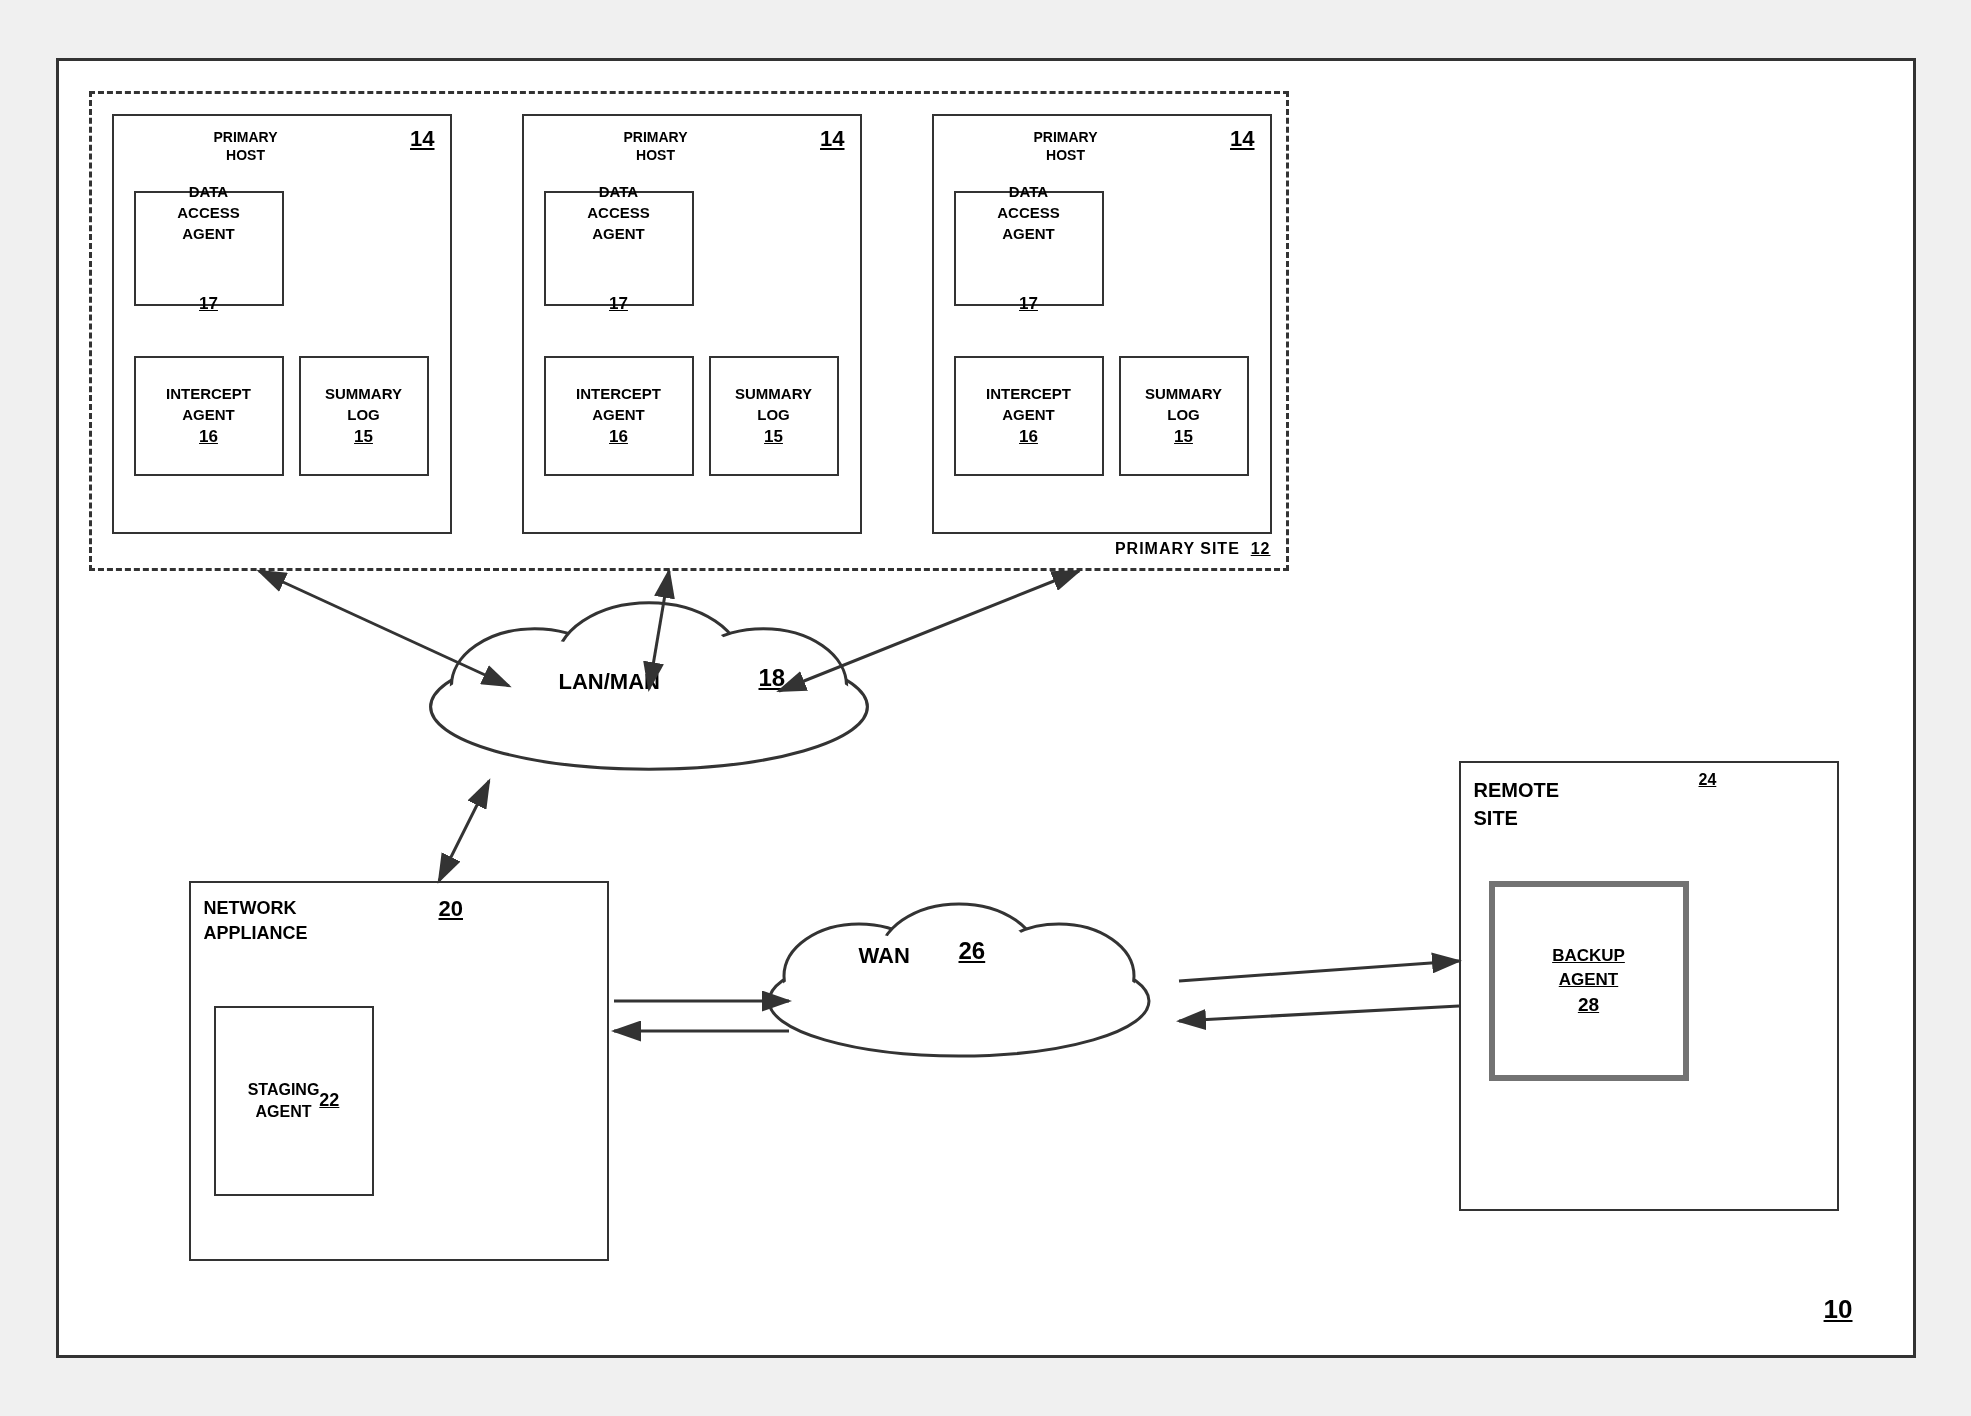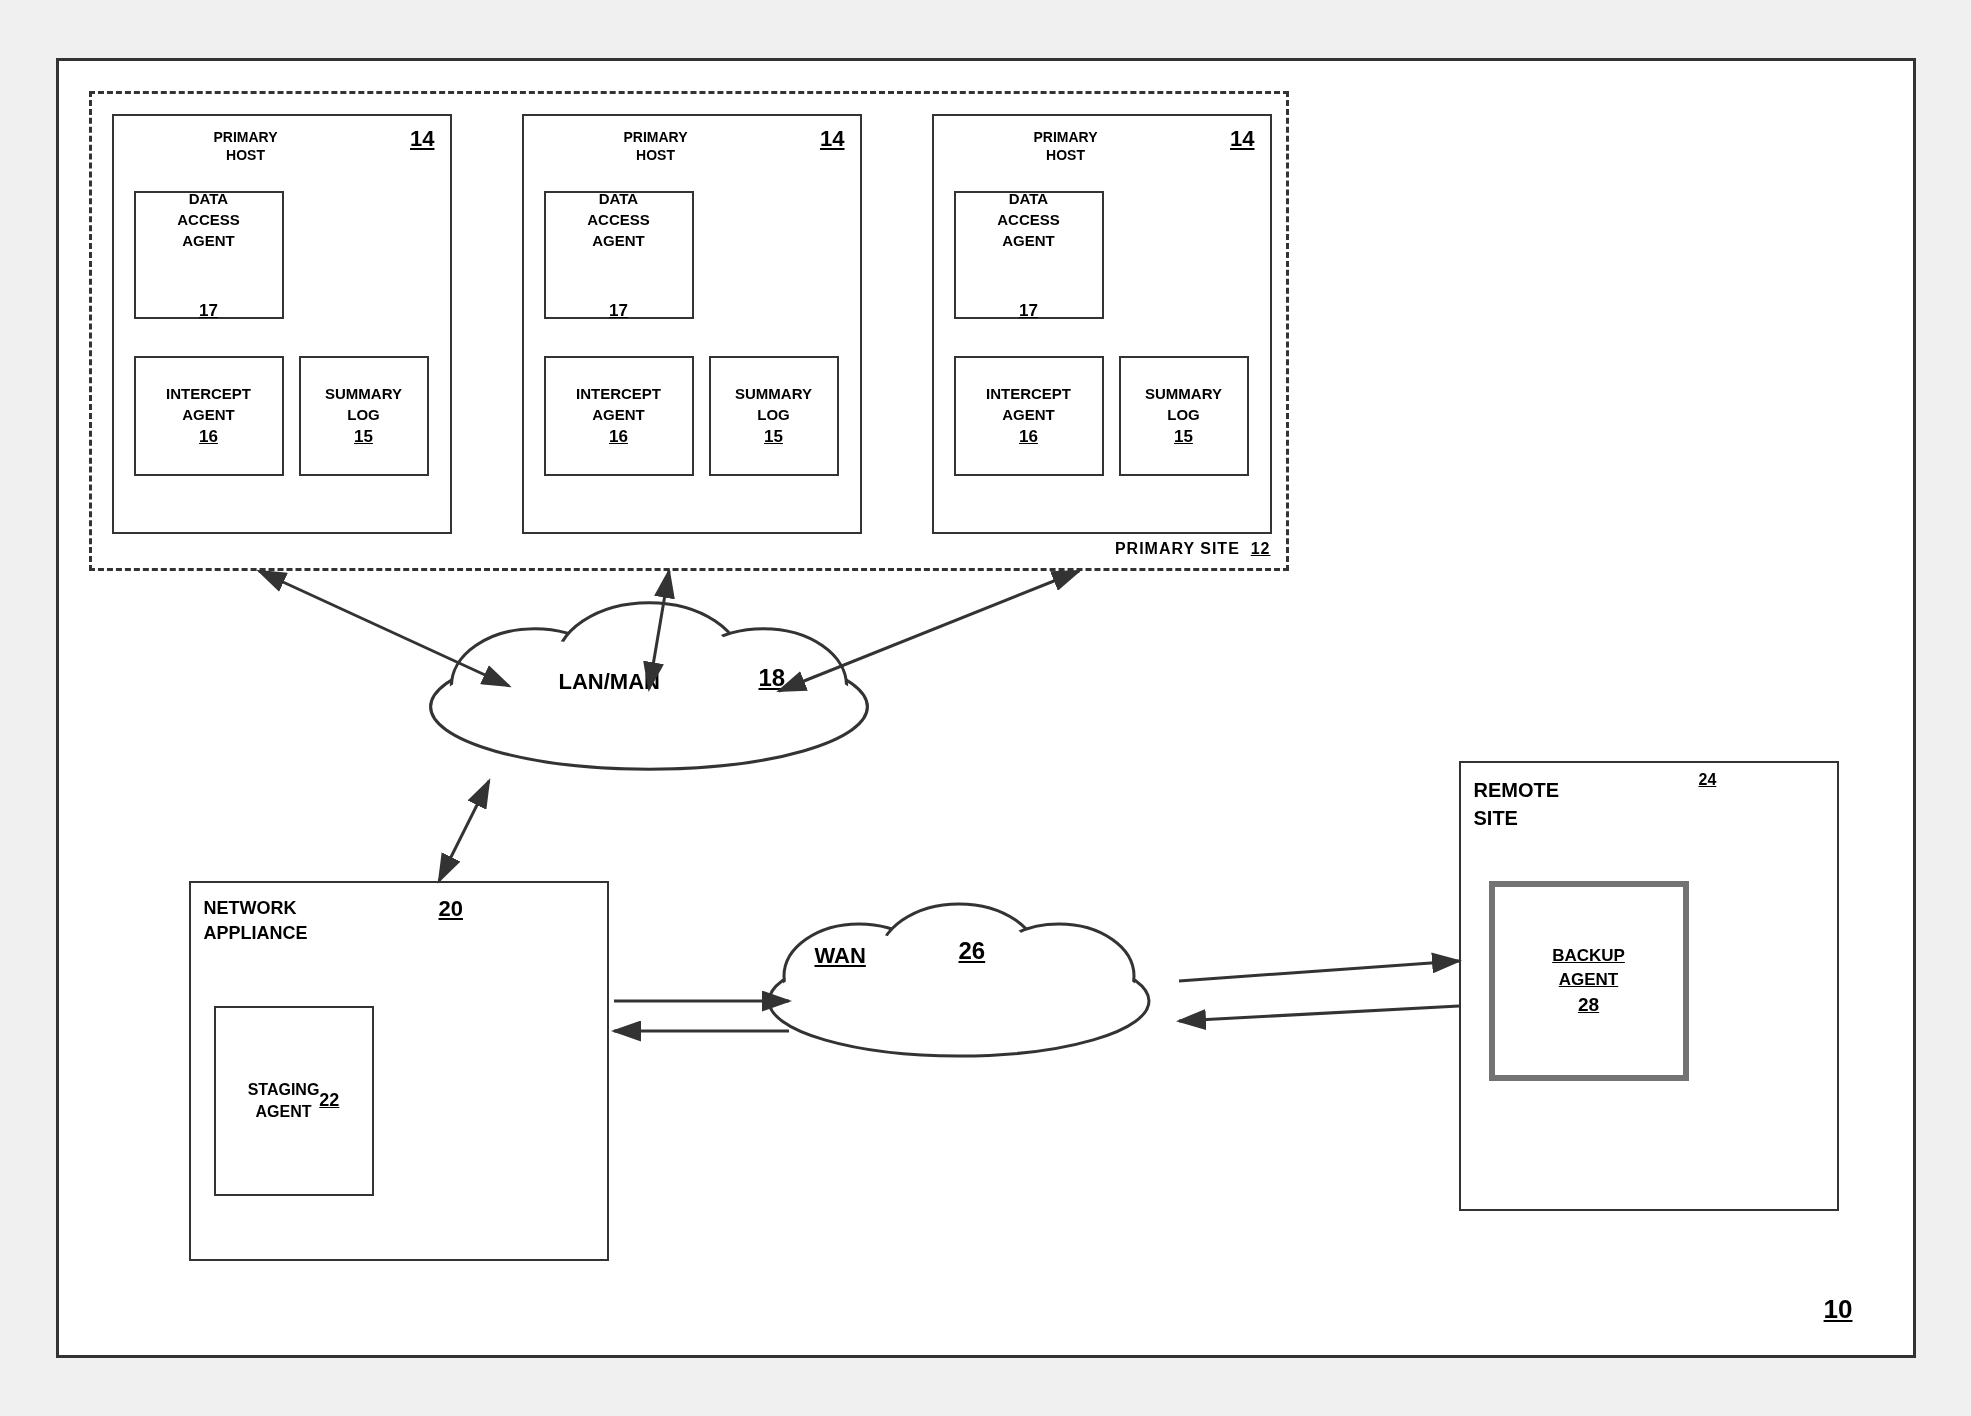--- a/index.html
+++ b/index.html
@@ -85,21 +85,21 @@
       line-height: 1.4;
     }
     .inner-box .box-num {
       text-decoration: underline;
       font-size: 17px;
     }
 
     
     .data-access-box {
       width: 150px;
-      height: 128px;
+      height: 115px;
       top: 75px;
       left: 20px;
       gap: 48px;
     }
     
     .intercept-box {
       width: 150px;
       height: 120px;
       top: 240px;
       left: 20px;
@@ -350,21 +350,21 @@
   <svg style="position:absolute;top:830px;left:680px;width:440px;height:180px;" viewBox="0 0 440 180">
     <ellipse cx="220" cy="110" rx="190" ry="55" fill="white" stroke="#333" stroke-width="3"></ellipse>
     <ellipse cx="120" cy="85" rx="75" ry="52" fill="white" stroke="#333" stroke-width="3"></ellipse>
     <ellipse cx="220" cy="68" rx="80" ry="55" fill="white" stroke="#333" stroke-width="3"></ellipse>
     <ellipse cx="320" cy="85" rx="75" ry="52" fill="white" stroke="#333" stroke-width="3"></ellipse>
     <ellipse cx="220" cy="108" rx="185" ry="50" fill="white" stroke="none"></ellipse>
     <ellipse cx="120" cy="87" rx="70" ry="46" fill="white" stroke="none"></ellipse>
     <ellipse cx="220" cy="70" rx="75" ry="50" fill="white" stroke="none"></ellipse>
     <ellipse cx="320" cy="87" rx="70" ry="46" fill="white" stroke="none"></ellipse>
   </svg>
-  <div style="position:absolute;top:882px;left:756px;font-size:22px;font-weight:bold;text-decoration:underline;">WAN</div>
+  <div style="position:absolute;top:882px;left:800px;font-size:22px;font-weight:bold;">WAN</div>
   <div style="position:absolute;top:876px;left:900px;font-size:24px;font-weight:bold;"><span class="underline">26</span></div>
 
   <div class="remote-site"></div>
   <div class="rs-label">REMOTE<br>SITE</div>
   <div class="rs-number"><span class="underline">24</span></div>
 
   <div class="backup-agent-box">
     <div>BACKUP<br>AGENT</div>
     <div class="box-num">28</div>
   </div>

